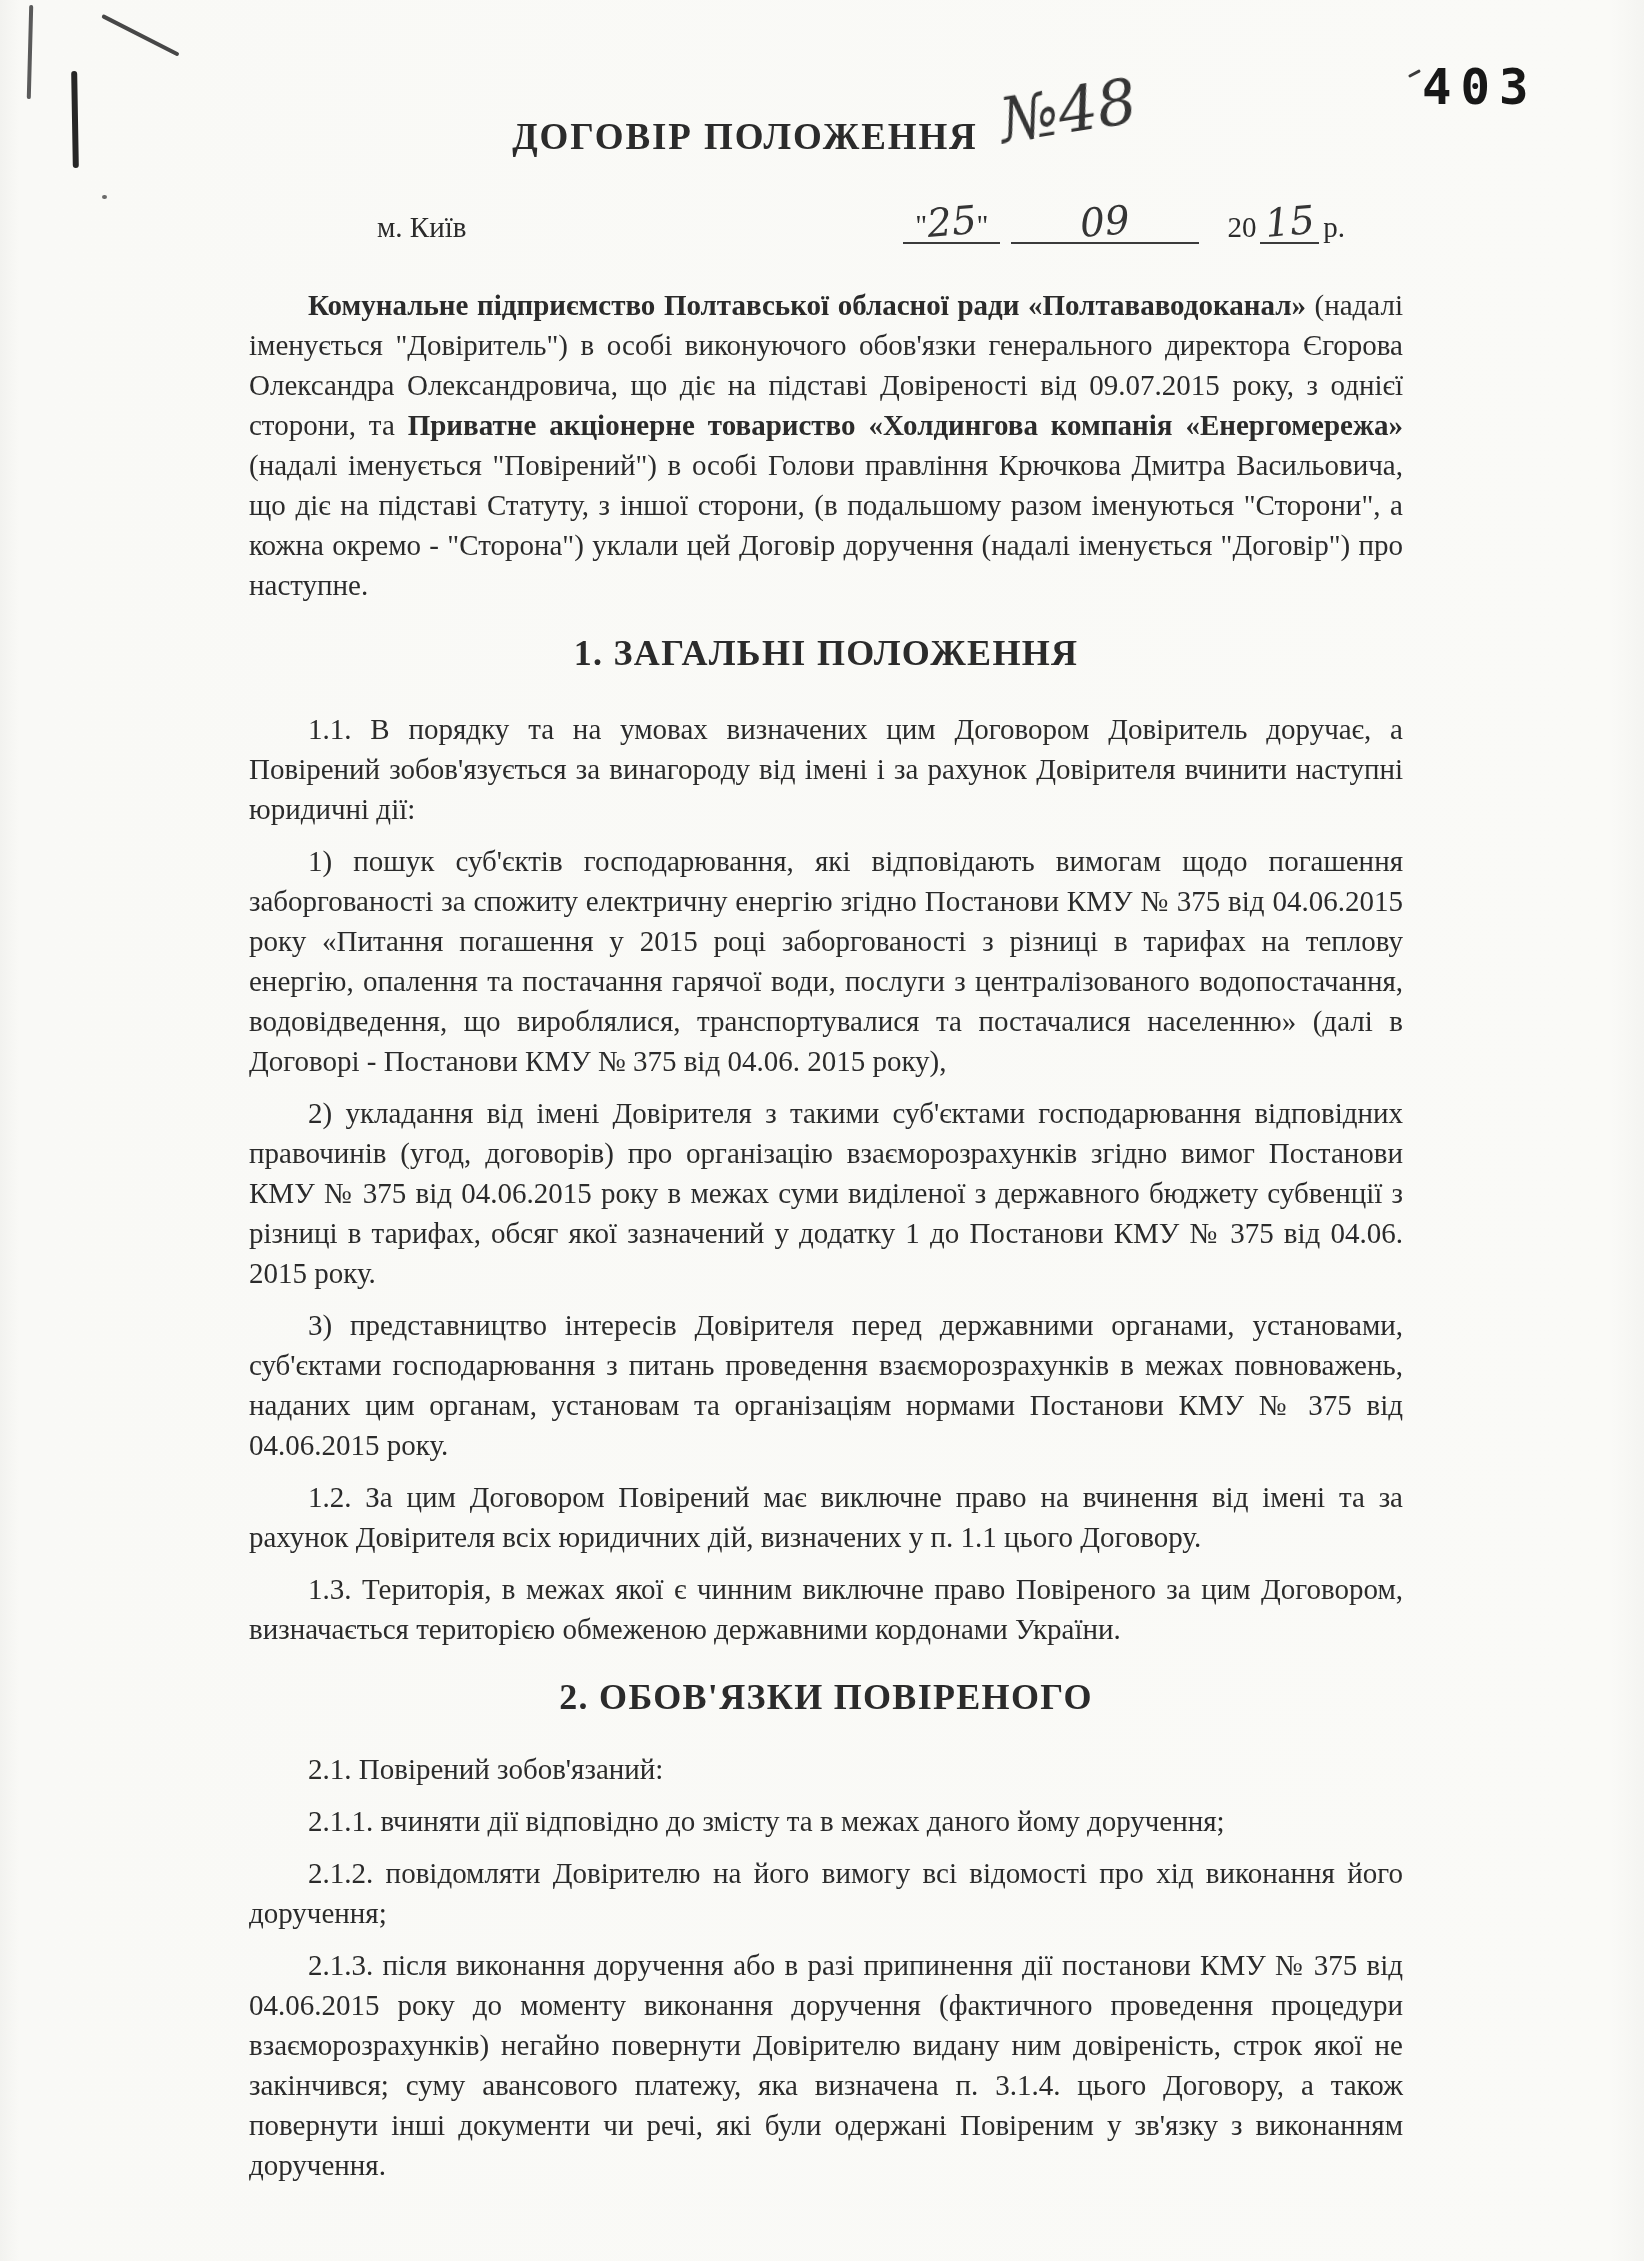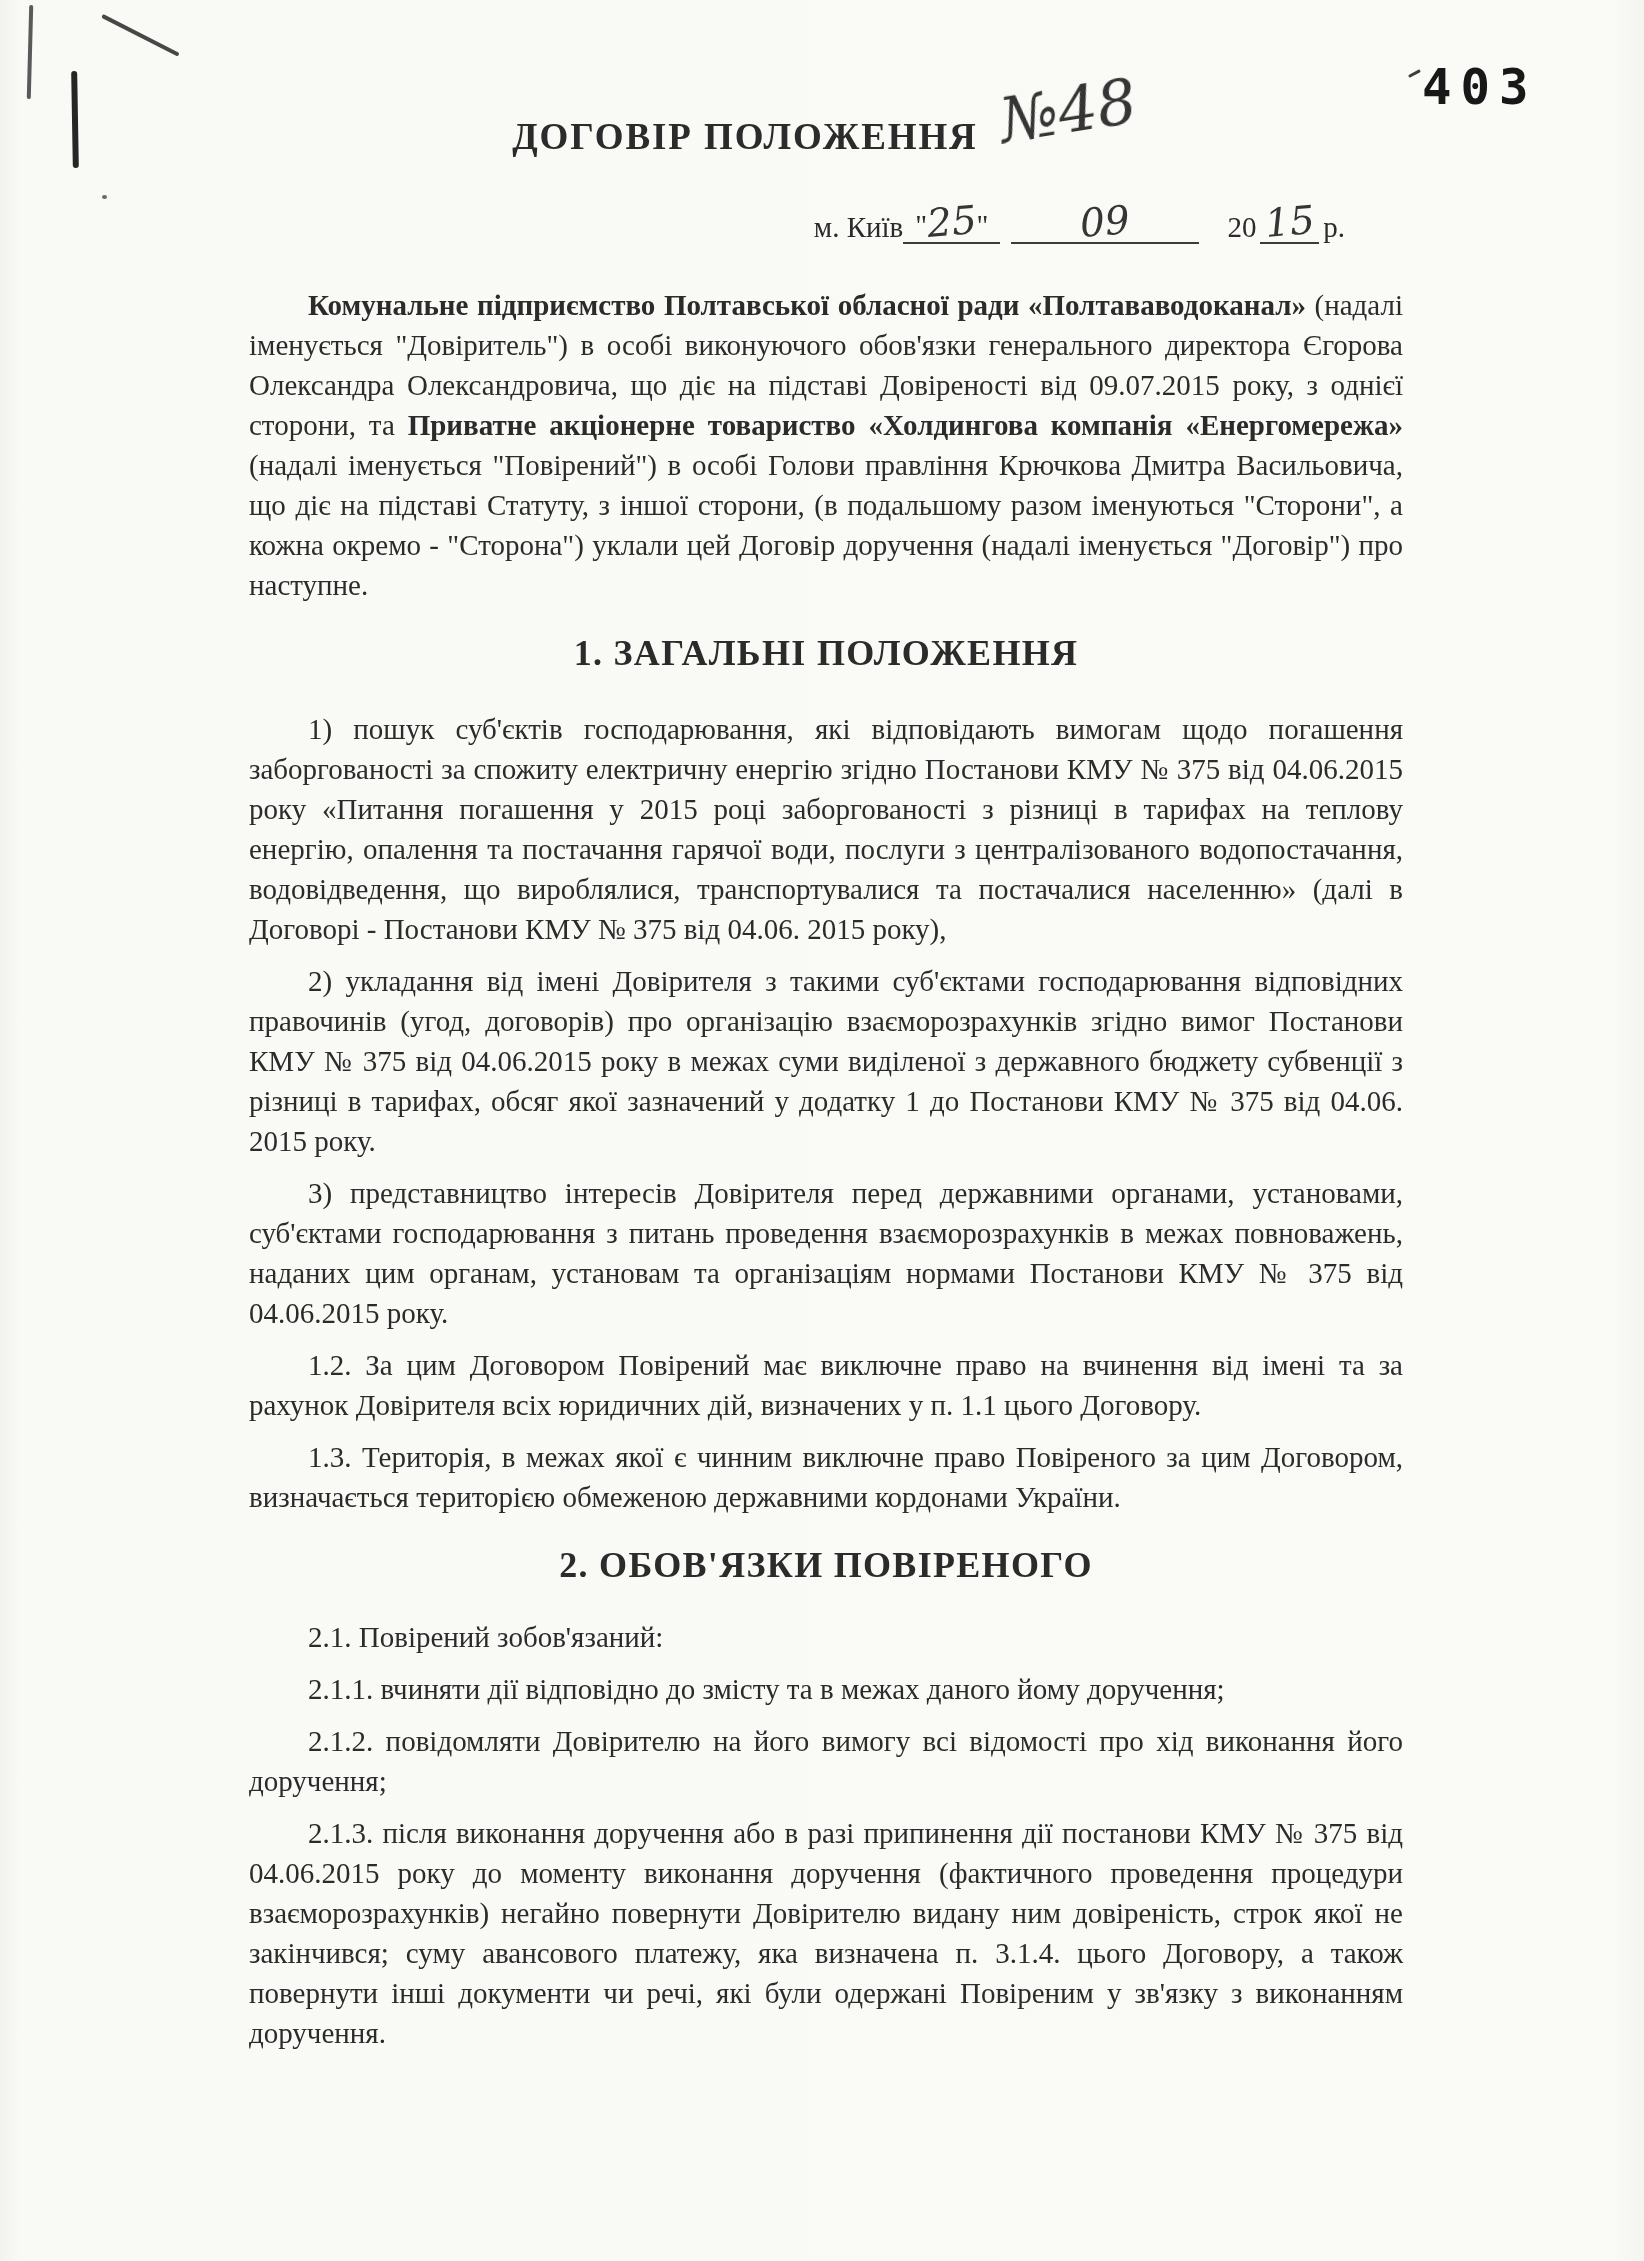--- a/index.html
+++ b/index.html
@@ -28,21 +28,21 @@
   
   .content{position:absolute;left:237px;top:108px;width:1178px;}
   .title-row{text-align:center;position:relative;white-space:nowrap;}
   .doc-title{font-weight:bold;font-size:37px;letter-spacing:1.9px;}
   .hand{font-family:"DejaVu Serif",serif;font-style:italic;color:#363636;}
   .title-number{
     display:inline-block;font-size:62px;line-height:39px;
     transform:rotate(-9deg) translateY(-17px);margin-left:24.5px;font-weight:500;
   }
   .city-date-row{
-    margin-top:48px;display:flex;justify-content:flex-end;align-items:flex-end;
+    margin-top:48px;display:flex;justify-content:space-between;align-items:flex-end;
     font-size:29px;padding-left:140px;padding-right:70px;
   }
   .date-group{display:flex;align-items:flex-end;gap:3.9px;font-size:29px;}
   .u-line{border-bottom:2.6px solid #3c3c3c;display:inline-block;text-align:center;}
   .date-day-wrap{min-width:97px;}
   .date-month-wrap{min-width:188px;margin-left:6.4px;}
   .date-year-hand-wrap{min-width:59px;}
   .hand-num{display:inline-block;font-size:39px;line-height:31px;transform:rotate(-5deg);}
   .printed{font-size:29px;}
   .year-printed{margin-left:25px;}
@@ -82,20 +82,21 @@
         <span class="u-line date-month-wrap"><span class="hand hand-num">09</span></span>
         <span class="printed year-printed">20</span>
         <span class="u-line date-year-hand-wrap"><span class="hand hand-num">15</span></span>
         <span class="printed">р.</span>
       </span>
     </div>
 
     <p class="para intro"><span class="bold">Комунальне підприємство Полтавської обласної ради «Полтававодоканал»</span><span> (надалі іменується "Довіритель") в особі виконуючого обов'язки генерального директора Єгорова Олександра Олександровича, що діє на підставі Довіреності від 09.07.2015 року, з однієї сторони, та </span><span class="bold">Приватне акціонерне товариство «Холдингова компанія «Енергомережа»</span><span> (надалі іменується "Повірений") в особі Голови правління Крючкова Дмитра Васильовича, що діє на підставі Статуту, з іншої сторони, (в подальшому разом іменуються "Сторони", а кожна окремо - "Сторона") уклали цей Договір доручення (надалі іменується "Договір") про наступне.</span></p>
 
     <h2 class="section-heading">1.  ЗАГАЛЬНІ ПОЛОЖЕННЯ</h2>
+    <p class="para">1.1. В порядку та на умовах визначених цим Договором Довіритель доручає, а Повірений зобов'язується за винагороду від імені і за рахунок Довірителя вчинити наступні юридичні дії:</p>
     <p class="para">1) пошук суб'єктів господарювання, які відповідають вимогам щодо погашення заборгованості за спожиту електричну енергію згідно Постанови КМУ № 375 від 04.06.2015 року «Питання погашення у 2015 році заборгованості з різниці в тарифах на теплову енергію, опалення та постачання гарячої води, послуги з централізованого водопостачання, водовідведення, що вироблялися, транспортувалися та постачалися населенню» (далі в Договорі - Постанови КМУ № 375 від 04.06. 2015 року),</p>
     <p class="para">2) укладання від імені Довірителя з такими суб'єктами господарювання відповідних правочинів (угод, договорів) про організацію взаєморозрахунків згідно вимог Постанови КМУ № 375 від 04.06.2015 року в межах суми виділеної з державного бюджету субвенції з різниці в тарифах, обсяг якої зазначений у додатку 1 до Постанови КМУ № 375 від 04.06. 2015 року.</p>
     <p class="para">3) представництво інтересів Довірителя перед державними органами, установами, суб'єктами господарювання  з питань проведення взаєморозрахунків в межах повноважень, наданих цим органам, установам та організаціям нормами Постанови КМУ № 375 від 04.06.2015 року.</p>
     <p class="para">1.2. За цим Договором Повірений має виключне право на вчинення від імені та за рахунок Довірителя всіх юридичних дій, визначених у п. 1.1 цього Договору.</p>
     <p class="para">1.3. Територія, в межах якої є чинним виключне право Повіреного за цим Договором, визначається територією обмеженою державними кордонами України.</p>
 
     <h2 class="section-heading second">2.  ОБОВ'ЯЗКИ ПОВІРЕНОГО</h2>
     <p class="para">2.1. Повірений зобов'язаний:</p>
     <p class="para">2.1.1. вчиняти дії відповідно до змісту та в межах даного йому доручення;</p>
     <p class="para">2.1.2. повідомляти Довірителю на його вимогу всі відомості про хід виконання його доручення;</p>

